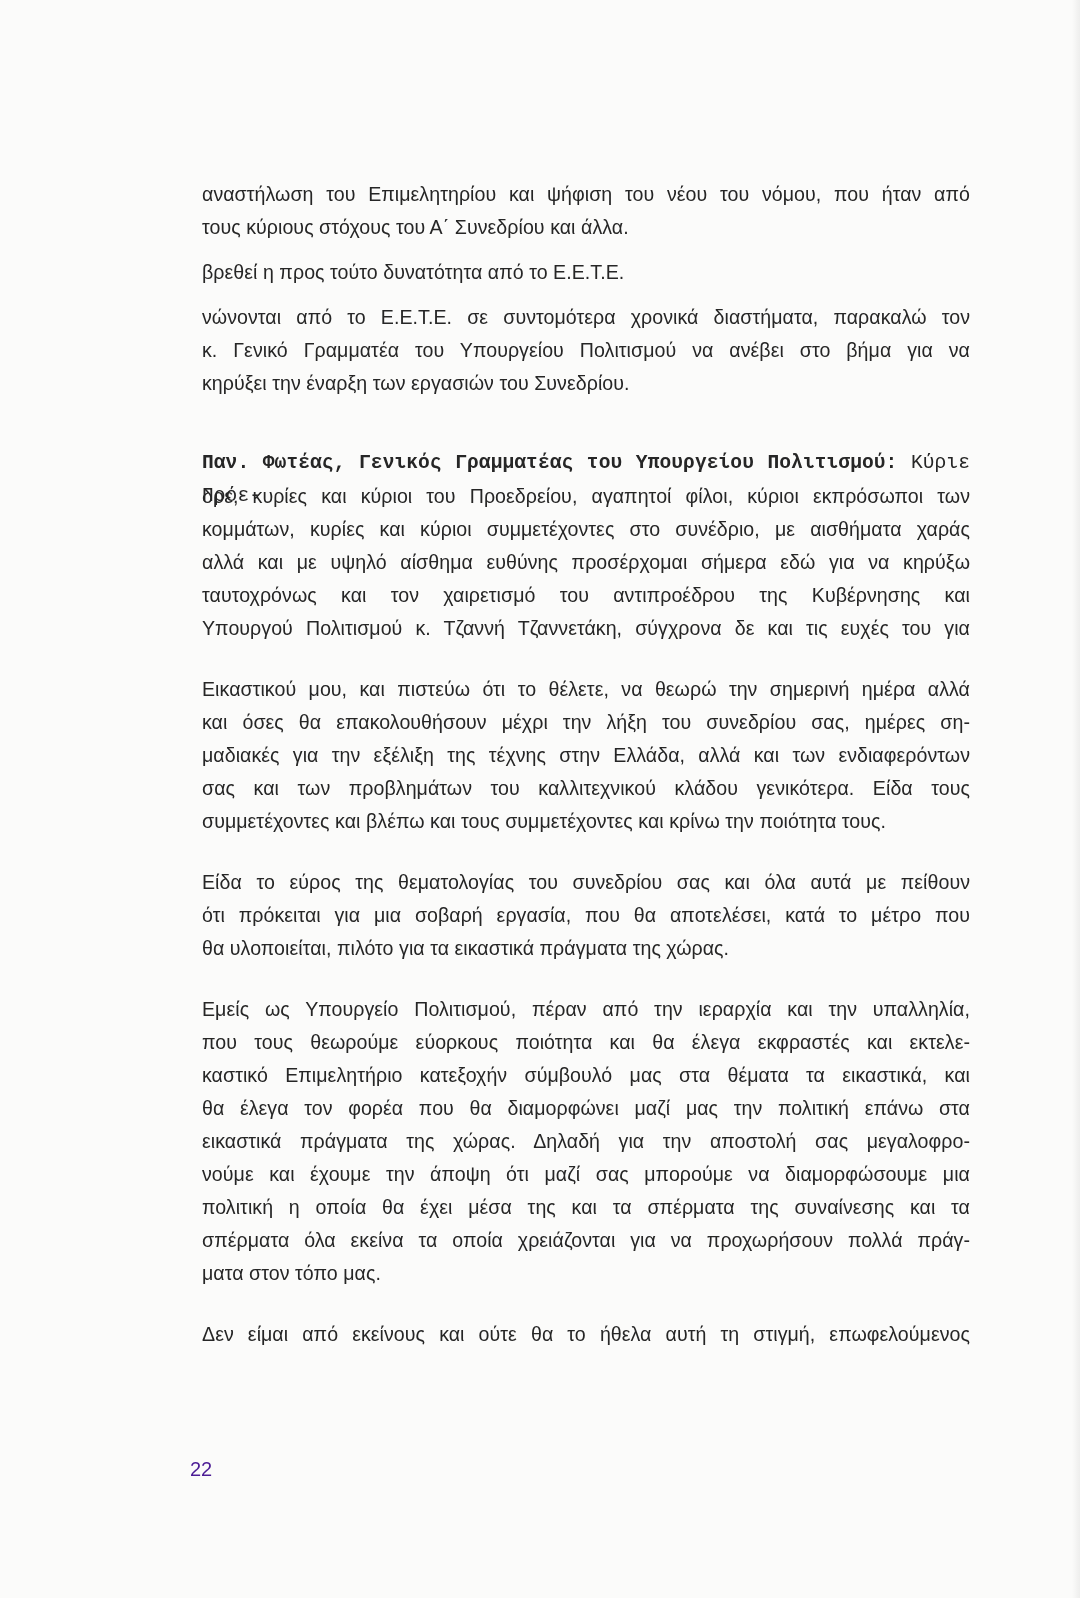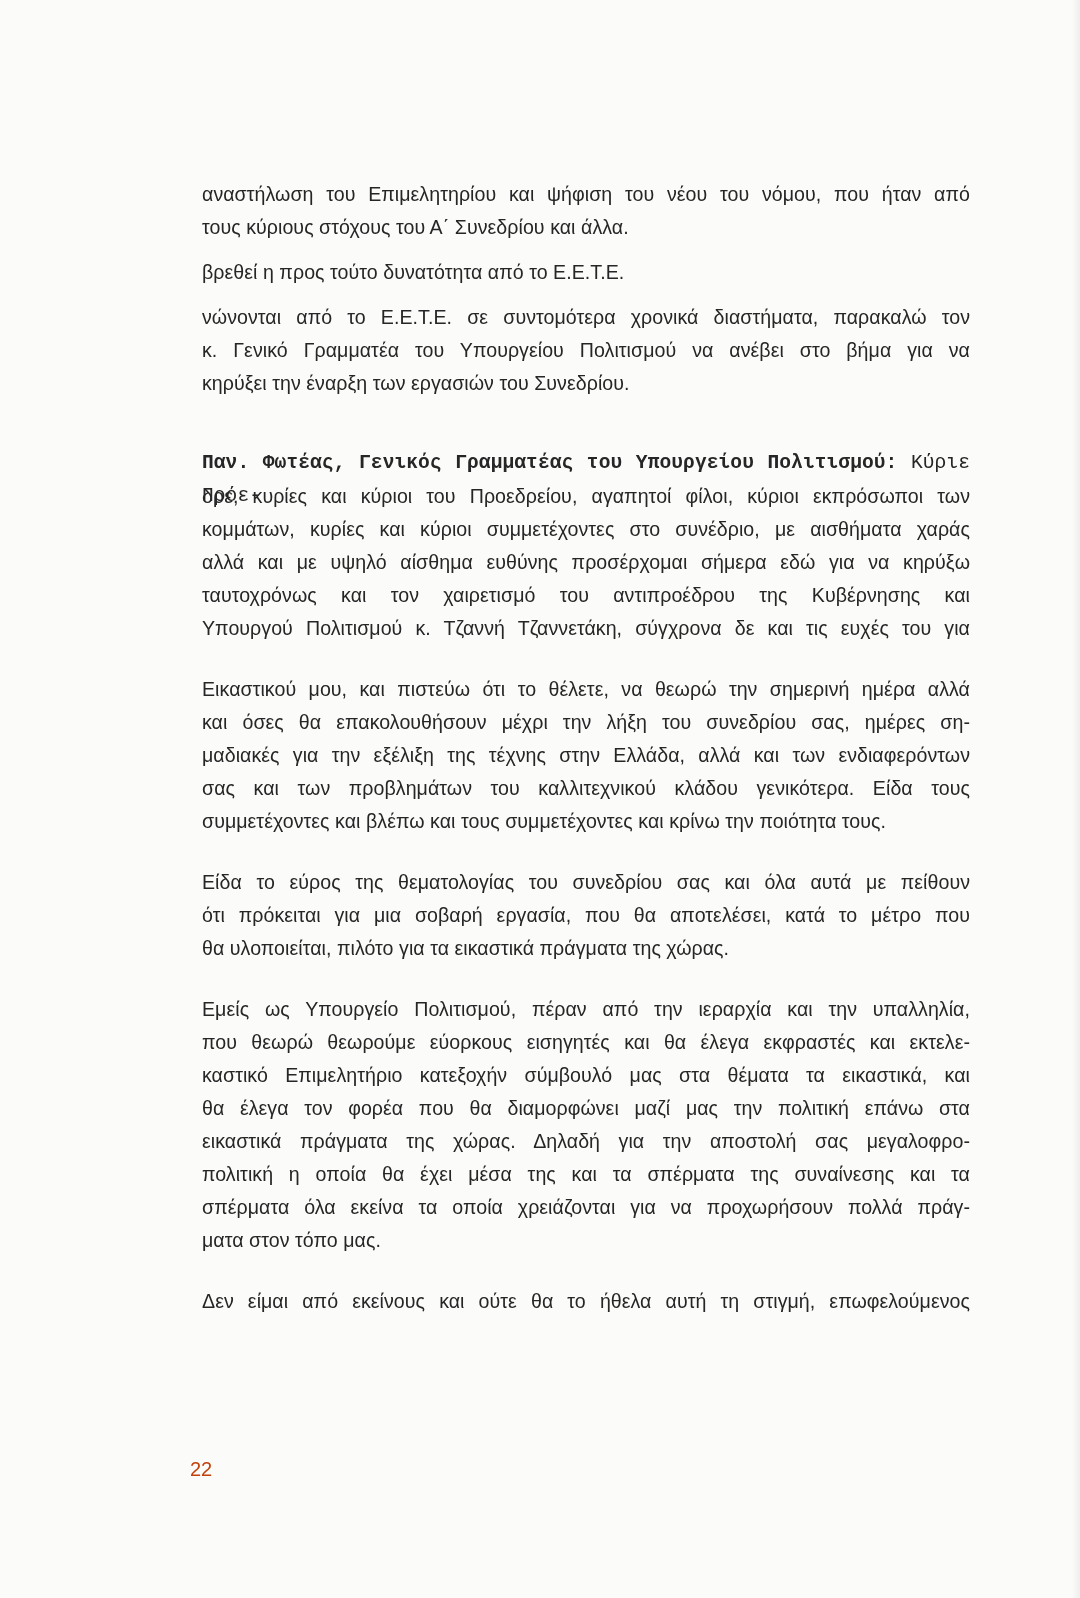--- a/index.html
+++ b/index.html
@@ -36,21 +36,21 @@
   .line.last { text-align-last: left; }
   .gap-large { height: 23px; }
   .gap-small { height: 4px; }
   .speaker { font-weight: bold; }
   .page-number {
     position: absolute;
     left: 190px;
     top: 1455px;
     font-size: 20px;
     line-height: 28px;
-    color: #c2410c;
+    color: #4c1d95;
   }
 </style>
 </head>
 <body>
 
 <div class="page-edge"></div>
 
 <div class="text-column">
 
   <div class="para">
@@ -94,24 +94,25 @@
   <div class="para">
     <span class="line" style="white-space: normal;">Είδα το εύρος της θεματολογίας του συνεδρίου σας και όλα αυτά με πείθουν</span>
     <span class="line" style="white-space: normal;">ότι πρόκειται για μια σοβαρή εργασία, που θα αποτελέσει, κατά το μέτρο που</span>
     <span class="line last" style="white-space: normal;">θα υλοποιείται, πιλότο για τα εικαστικά πράγματα της χώρας.</span>
   </div>
 
   <div class="gap-small"></div>
 
   <div class="para">
     <span class="line" style="white-space: normal;">Εμείς ως Υπουργείο Πολιτισμού, πέραν από την ιεραρχία και την υπαλληλία,</span>
-    <span class="line" style="white-space: normal;">που θεωρώ θεωρούμε εύορκους εισηγητές και θα έλεγα εκφραστές και εκτελε-</span>
+    <span class="line" style="white-space: normal;">που τους θεωρούμε εύορκους ποιότητα και θα έλεγα εκφραστές και εκτελε-</span>
     <span class="line" style="white-space: normal;">καστικό Επιμελητήριο κατεξοχήν σύμβουλό μας στα θέματα τα εικαστικά, και</span>
     <span class="line" style="white-space: normal;">θα έλεγα τον φορέα που θα διαμορφώνει μαζί μας την πολιτική επάνω στα</span>
     <span class="line" style="white-space: normal;">εικαστικά πράγματα της χώρας. Δηλαδή για την αποστολή σας μεγαλοφρο-</span>
+    <span class="line" style="white-space: normal;">νούμε και έχουμε την άποψη ότι μαζί σας μπορούμε να διαμορφώσουμε μια</span>
     <span class="line" style="white-space: normal;">πολιτική η οποία θα έχει μέσα της και τα σπέρματα της συναίνεσης και τα</span>
     <span class="line" style="white-space: normal;">σπέρματα όλα εκείνα τα οποία χρειάζονται για να προχωρήσουν πολλά πράγ-</span>
     <span class="line last" style="white-space: normal;">ματα στον τόπο μας.</span>
   </div>
 
   <div class="gap-small"></div>
 
   <div class="para">
     <span class="line" style="white-space: normal;">Δεν είμαι από εκείνους και ούτε θα το ήθελα αυτή τη στιγμή, επωφελούμενος</span>
   </div>

